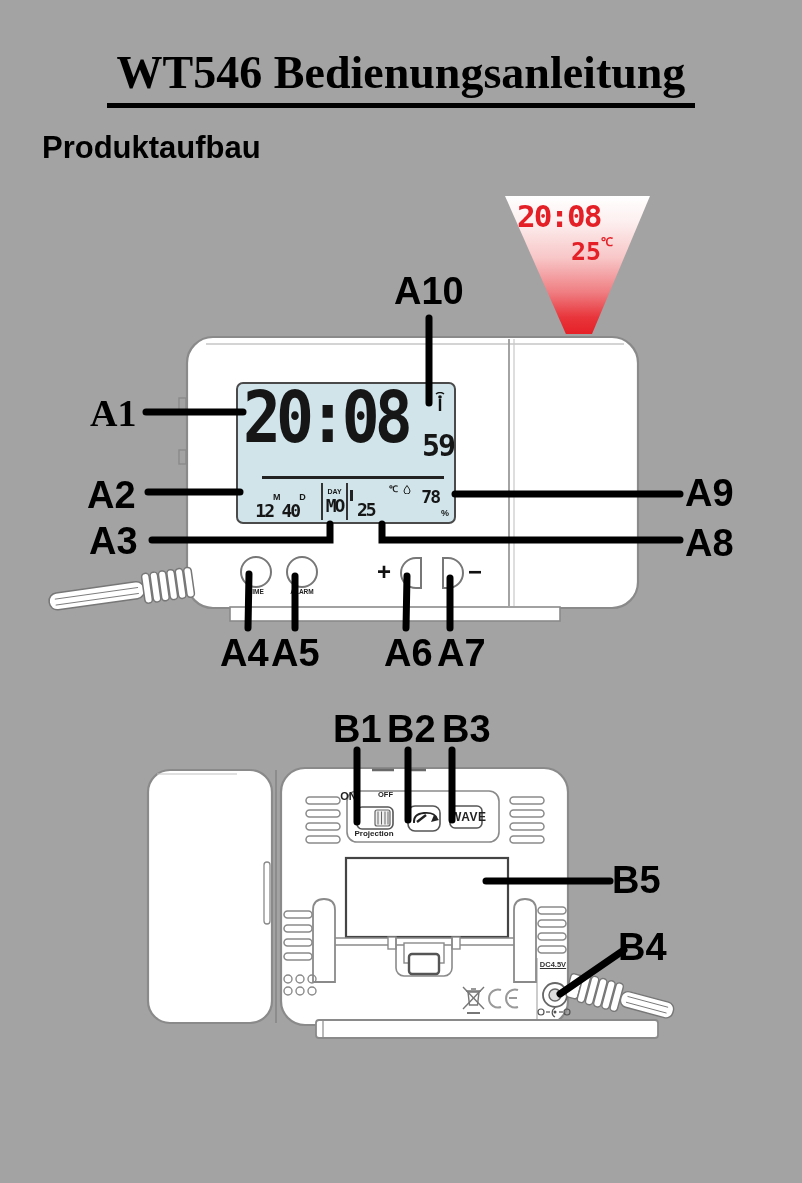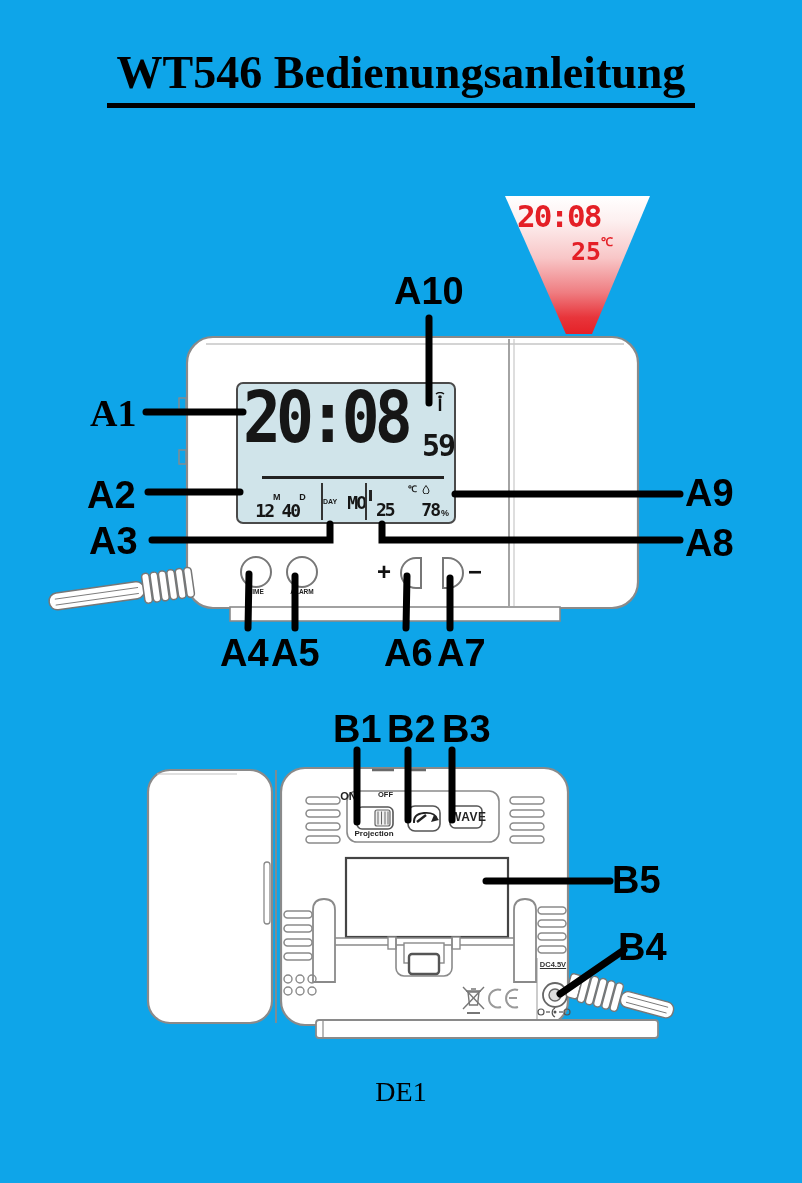--- a/index.html
+++ b/index.html
@@ -1,16 +1,16 @@
 <!DOCTYPE html>
 <html><head>
 <meta charset="utf-8">
 <style>
   html,body{margin:0;padding:0;background:#ffffff;}
-  .page{position:relative;width:802px;height:1183px;background:#0ea5e9;overflow:hidden;
+  .page{position:relative;width:802px;height:1183px;background:#a3a3a3;overflow:hidden;
         font-family:"Liberation Sans",sans-serif;color:#000;}
   svg.layer{position:absolute;left:0;top:0;pointer-events:none;}
 
   
   .title-wrap{position:absolute;left:0;top:48px;width:100%;text-align:center;}
   .title{display:inline-block;font-family:"Liberation Serif",serif;font-weight:bold;
          font-size:46px;line-height:1.1;border-bottom:5px solid #000;padding:0 10px 4px;}
   .section{position:absolute;left:42px;top:130px;font-size:31px;font-weight:bold;}
 
   
@@ -31,29 +31,29 @@
   .lcd-time{position:absolute;left:5px;top:-1px;font-size:63px;letter-spacing:-5px;
             color:#161616;transform:scaleY(1.12);transform-origin:top left;line-height:1;}
   .lcd-sec{position:absolute;left:184px;top:47px;font-size:30px;letter-spacing:-2px;color:#161616;line-height:1;}
   .lcd-signal{position:absolute;left:196px;top:8px;}
   .lcd-sep{position:absolute;left:24px;top:92px;width:182px;height:0;border-top:3px solid #222;}
   .lcd-row{position:absolute;left:3px;top:99px;width:210px;height:37px;display:flex;color:#161616;}
   .lcd-div{width:0;border-left:2px solid #333;height:100%;}
   .lcd-date{width:80px;display:flex;align-items:flex-end;justify-content:center;}
   .lcd-date .big,.lcd-day .big,.lcd-climate .big{font-family:"DejaVu Sans Mono",monospace;font-weight:bold;font-size:18px;line-height:1;letter-spacing:-2px;}
   .sup{font-size:9px;font-weight:bold;line-height:1;margin:2px 1px 18px 0;}
-  .lcd-day{width:42px;display:flex;align-items:center;justify-content:space-between;}
+  .lcd-day{width:23px;display:flex;flex-direction:column;align-items:center;justify-content:center;}
   .tiny{font-size:7px;font-weight:bold;line-height:1;}
   .lcd-day .big{margin-top:2px;}
   .lcd-climate{flex:1;position:relative;}
   .lcd-climate .bar{position:absolute;left:2px;top:7px;width:3px;height:11px;background:#222;}
   .lcd-climate .temp{position:absolute;left:9px;bottom:1px;}
   .lcd-climate .unit{position:absolute;left:41px;top:2px;font-size:9px;}
   .lcd-climate .drop{position:absolute;left:55px;top:2px;}
-  .lcd-climate .hum{position:absolute;right:12px;bottom:1px;}
+  .lcd-climate .hum{position:absolute;right:12px;bottom:14px;}
   .lcd-climate .pct{position:absolute;right:2px;bottom:2px;font-size:9px;}
 
   
   .cap{position:absolute;font-weight:bold;color:#222;text-align:center;line-height:1;}
   .cap-time{left:242px;top:589px;width:28px;font-size:6.5px;}
   .cap-alarm{left:287px;top:589px;width:30px;font-size:6.5px;}
   .sign{position:absolute;font-size:24px;font-weight:bold;line-height:1;color:#111;}
   .sign-plus{left:377px;top:560px;}
   .sign-minus{left:468px;top:560px;}
 
@@ -200,20 +200,21 @@
       <rect x="603.5" y="981" width="7.5" height="29" rx="3.5" stroke-width="1.4"></rect>
       <rect x="612" y="981" width="7.5" height="29" rx="3.5" stroke-width="1.4"></rect>
       <rect x="620" y="987" width="54" height="16" rx="7" stroke-width="1.4"></rect>
       <path d="M626,992 H668 M626,998 H668" stroke-width="0.9" fill="none"></path>
     </g>
   </svg>
 
   <div class="title-wrap">
     <span class="title">WT546 Bedienungsanleitung</span>
   </div>
+  <div class="section">Produktaufbau</div>
 
   <div class="beam">
     <div class="beam-time seg">20:08</div>
     <div class="beam-temp seg"><span>25</span><span class="u">℃</span></div>
   </div>
 
   <div class="lcd">
     <div class="lcd-time seg">20:08</div>
     <div class="lcd-sec seg">59</div>
     <svg class="lcd-signal" width="12" height="20" viewBox="0 0 12 20">
@@ -289,15 +290,14 @@
   <div class="label" style="left:685px;top:524px;">A8</div>
   <div class="label" style="left:685px;top:474px;">A9</div>
   <div class="label" style="left:394px;top:272px;">A10</div>
 
   <div class="label" style="left:333px;top:710px;">B1</div>
   <div class="label" style="left:387px;top:710px;">B2</div>
   <div class="label" style="left:442px;top:710px;">B3</div>
   <div class="label" style="left:618px;top:928px;">B4</div>
   <div class="label" style="left:612px;top:861px;">B5</div>
 
-  <div class="footer">DE1</div>
 
 </div>
 
 </body></html>

